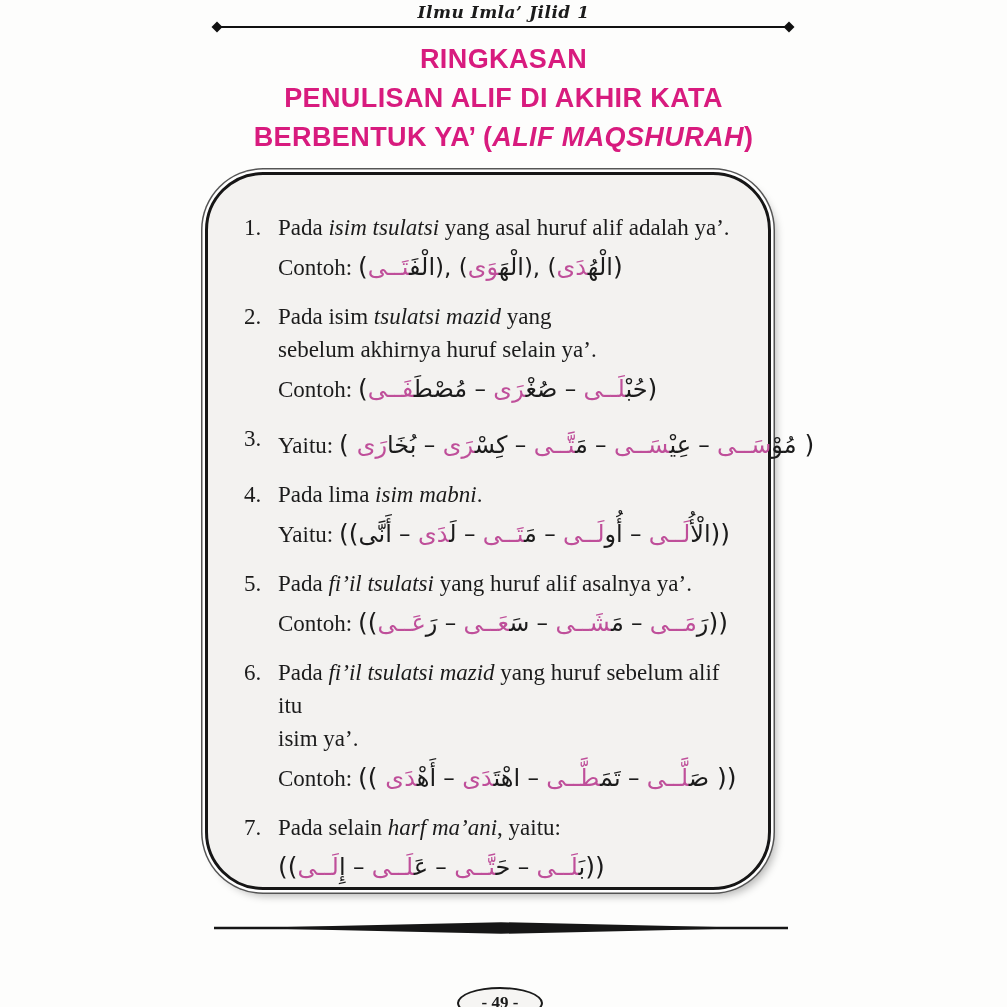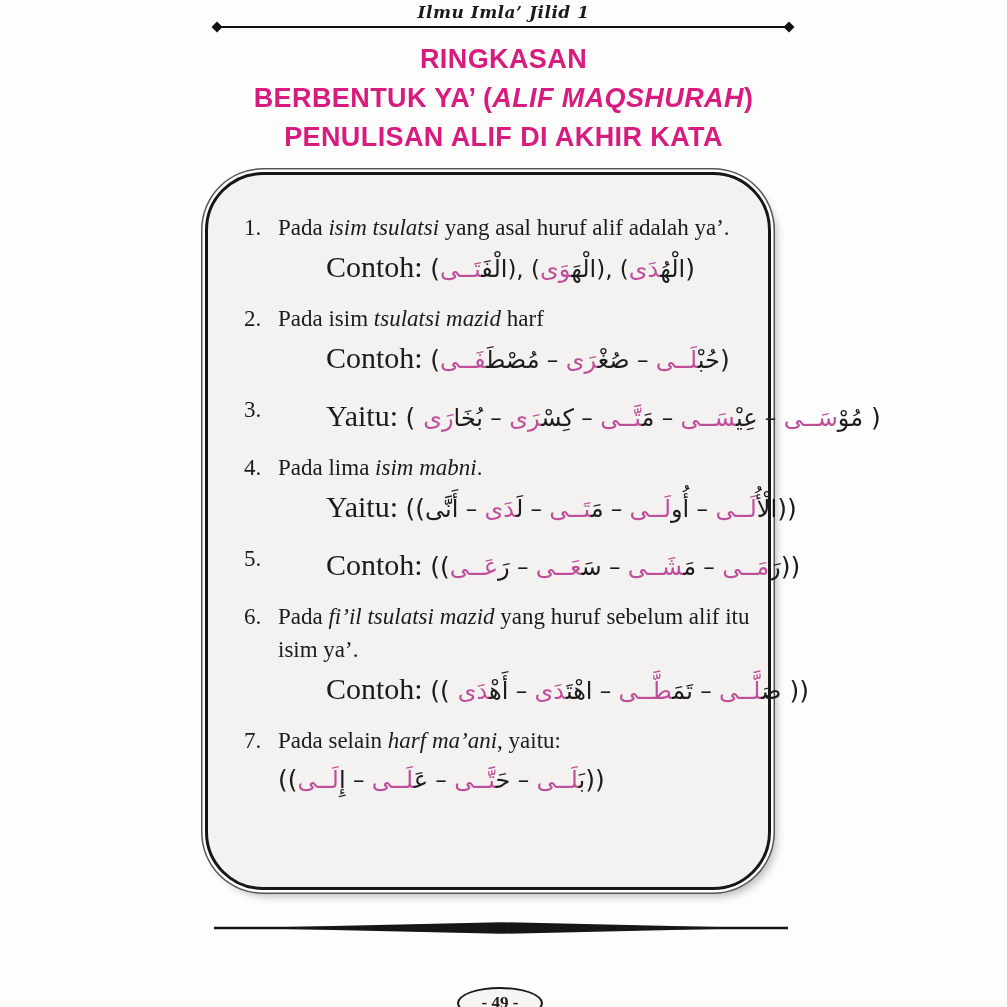--- a/index.html
+++ b/index.html
@@ -29,21 +29,21 @@
     border:3px solid #161616;border-radius:58px;
     box-shadow:0 0 0 2.5px #ffffff,0 0 0 4px #555,5px 6px 8px rgba(0,0,0,.28);
     padding:36px 20px 0 36px;
   }
   .item{display:flex;margin-bottom:9px;}
   .num{width:34px;flex-shrink:0;font-size:23px;line-height:33px;}
   .body{flex:1;}
   .t-line{font-size:23px;line-height:33px;}
   .t-line .it{font-style:italic;}
   .ex-line{line-height:42px;margin-top:2px;white-space:nowrap;}
-  .ex-label{font-size:30px;margin-left:48px;}
+  .ex-label{font-size:23px;}
   .paren{font-size:25px;font-family:"DejaVu Sans",sans-serif;}
   .ar-sep{font-size:23px;font-family:"DejaVu Sans",sans-serif;}
   .ar{
     direction:rtl;unicode-bidi:isolate;
     font-family:"DejaVu Sans",sans-serif;font-size:24px;
   }
   .ar-p{color:var(--apink,#c1519b);}
   
   .ftr-bar{position:absolute;left:214px;top:921px;}
   .page-oval{
@@ -60,55 +60,57 @@
   <div class="hdr-title">Ilmu Imla’ Jilid 1</div>
 </div>
 <svg class="hdr-rule" width="586" height="14" viewBox="0 0 586 14">
   <line x1="10" y1="7" x2="576" y2="7" stroke="#111" stroke-width="2.2"></line>
   <polygon points="7,1.5 12.5,7 7,12.5 1.5,7" fill="#111"></polygon>
   <polygon points="579,1.5 584.5,7 579,12.5 573.5,7" fill="#111"></polygon>
 </svg>
 
 <div class="title-block">
   <div class="title-line">RINGKASAN</div>
+  <div class="title-line">PENULISAN ALIF DI AKHIR KATA</div>
   <div class="title-line"><span>BERBENTUK YA’ (</span><span class="it">ALIF MAQSHURAH</span><span>)</span></div>
-  <div class="title-line">PENULISAN ALIF DI AKHIR KATA</div>
 </div>
 
 <div class="box">
     <div class="item">
       <span class="num">1.</span>
       <div class="body">
         <div class="t-line"><span class="ro">Pada </span><span class="it">isim tsulatsi</span><span class="ro"> yang asal huruf alif adalah ya’.</span></div>
         <div class="ex-line"><span class="ex-label">Contoh: </span><span class="paren">(</span><span class="ar" dir="rtl"><span class="ar-b">الْفَ‍</span><span class="ar-p">‍تَــى</span></span><span class="ar-sep">), (</span><span class="ar" dir="rtl"><span class="ar-b">الْهَ‍</span><span class="ar-p">‍وَى</span></span><span class="ar-sep">), (</span><span class="ar" dir="rtl"><span class="ar-b">الْهُ‍</span><span class="ar-p">‍دَى</span></span><span class="paren">)</span></div>
       </div>
     </div>
     <div class="item">
       <span class="num">2.</span>
       <div class="body">
-        <div class="t-line"><span class="ro">Pada isim </span><span class="it">tsulatsi mazid</span><span class="ro"> harf</span></div>
+        <div class="t-line"><span class="ro">Pada isim </span><span class="it">tsulatsi mazid</span><span class="ro"> yang</span></div>
+        <div class="t-line"><span class="ro">sebelum akhirnya huruf selain ya’.</span></div>
         <div class="ex-line"><span class="ex-label">Contoh: </span><span class="paren">(</span><span class="ar" dir="rtl"><span class="ar-b">مُصْطَ‍</span><span class="ar-p">‍فَــى</span></span><span class="ar-sep"> – </span><span class="ar" dir="rtl"><span class="ar-b">صُغْ‍</span><span class="ar-p">‍رَى</span></span><span class="ar-sep"> – </span><span class="ar" dir="rtl"><span class="ar-b">حُبْ‍</span><span class="ar-p">‍لَــى</span></span><span class="paren">)</span></div>
       </div>
     </div>
     <div class="item">
       <span class="num">3.</span>
       <div class="body">
         <div class="ex-line"><span class="ex-label">Yaitu: </span><span class="paren">( </span><span class="ar" dir="rtl"><span class="ar-b">بُخَا</span><span class="ar-p">رَى</span></span><span class="ar-sep"> – </span><span class="ar" dir="rtl"><span class="ar-b">كِسْ‍</span><span class="ar-p">‍رَى</span></span><span class="ar-sep"> – </span><span class="ar" dir="rtl"><span class="ar-b">مَ‍</span><span class="ar-p">‍تَّــى</span></span><span class="ar-sep"> – </span><span class="ar" dir="rtl"><span class="ar-b">عِيْ‍</span><span class="ar-p">‍سَــى</span></span><span class="ar-sep"> – </span><span class="ar" dir="rtl"><span class="ar-b">مُوْ</span><span class="ar-p">سَــى</span></span><span class="paren"> )</span></div>
       </div>
     </div>
     <div class="item">
       <span class="num">4.</span>
       <div class="body">
         <div class="t-line"><span class="ro">Pada lima </span><span class="it">isim mabni</span><span class="ro">.</span></div>
         <div class="ex-line"><span class="ex-label">Yaitu: </span><span class="paren">((</span><span class="ar" dir="rtl"><span class="ar-b">أَنَّى</span></span><span class="ar-sep"> – </span><span class="ar" dir="rtl"><span class="ar-b">لَ‍</span><span class="ar-p">‍دَى</span></span><span class="ar-sep"> – </span><span class="ar" dir="rtl"><span class="ar-b">مَ‍</span><span class="ar-p">‍تَــى</span></span><span class="ar-sep"> – </span><span class="ar" dir="rtl"><span class="ar-b">أُو</span><span class="ar-p">لَــى</span></span><span class="ar-sep"> – </span><span class="ar" dir="rtl"><span class="ar-b">الْأُ</span><span class="ar-p">لَــى</span></span><span class="paren">))</span></div>
       </div>
     </div>
     <div class="item">
       <span class="num">5.</span>
       <div class="body">
+        <div class="t-line"><span class="ro">Pada </span><span class="it">fi’il tsulatsi</span><span class="ro"> yang huruf alif asalnya ya’.</span></div>
         <div class="ex-line"><span class="ex-label">Contoh: </span><span class="paren">((</span><span class="ar" dir="rtl"><span class="ar-b">رَ</span><span class="ar-p">عَــى</span></span><span class="ar-sep"> – </span><span class="ar" dir="rtl"><span class="ar-b">سَ‍</span><span class="ar-p">‍عَــى</span></span><span class="ar-sep"> – </span><span class="ar" dir="rtl"><span class="ar-b">مَ‍</span><span class="ar-p">‍شَــى</span></span><span class="ar-sep"> – </span><span class="ar" dir="rtl"><span class="ar-b">رَ</span><span class="ar-p">مَــى</span></span><span class="paren">))</span></div>
       </div>
     </div>
     <div class="item">
       <span class="num">6.</span>
       <div class="body">
         <div class="t-line"><span class="ro">Pada </span><span class="it">fi’il tsulatsi mazid</span><span class="ro"> yang huruf sebelum alif itu</span></div>
         <div class="t-line"><span class="ro">isim ya’.</span></div>
         <div class="ex-line"><span class="ex-label">Contoh: </span><span class="paren">(( </span><span class="ar" dir="rtl"><span class="ar-b">أَهْ‍</span><span class="ar-p">‍دَى</span></span><span class="ar-sep"> – </span><span class="ar" dir="rtl"><span class="ar-b">اهْتَ‍</span><span class="ar-p">‍دَى</span></span><span class="ar-sep"> – </span><span class="ar" dir="rtl"><span class="ar-b">تَمَ‍</span><span class="ar-p">‍طَّــى</span></span><span class="ar-sep"> – </span><span class="ar" dir="rtl"><span class="ar-b">صَ‍</span><span class="ar-p">‍لَّــى</span></span><span class="paren"> ))</span></div>
       </div>

